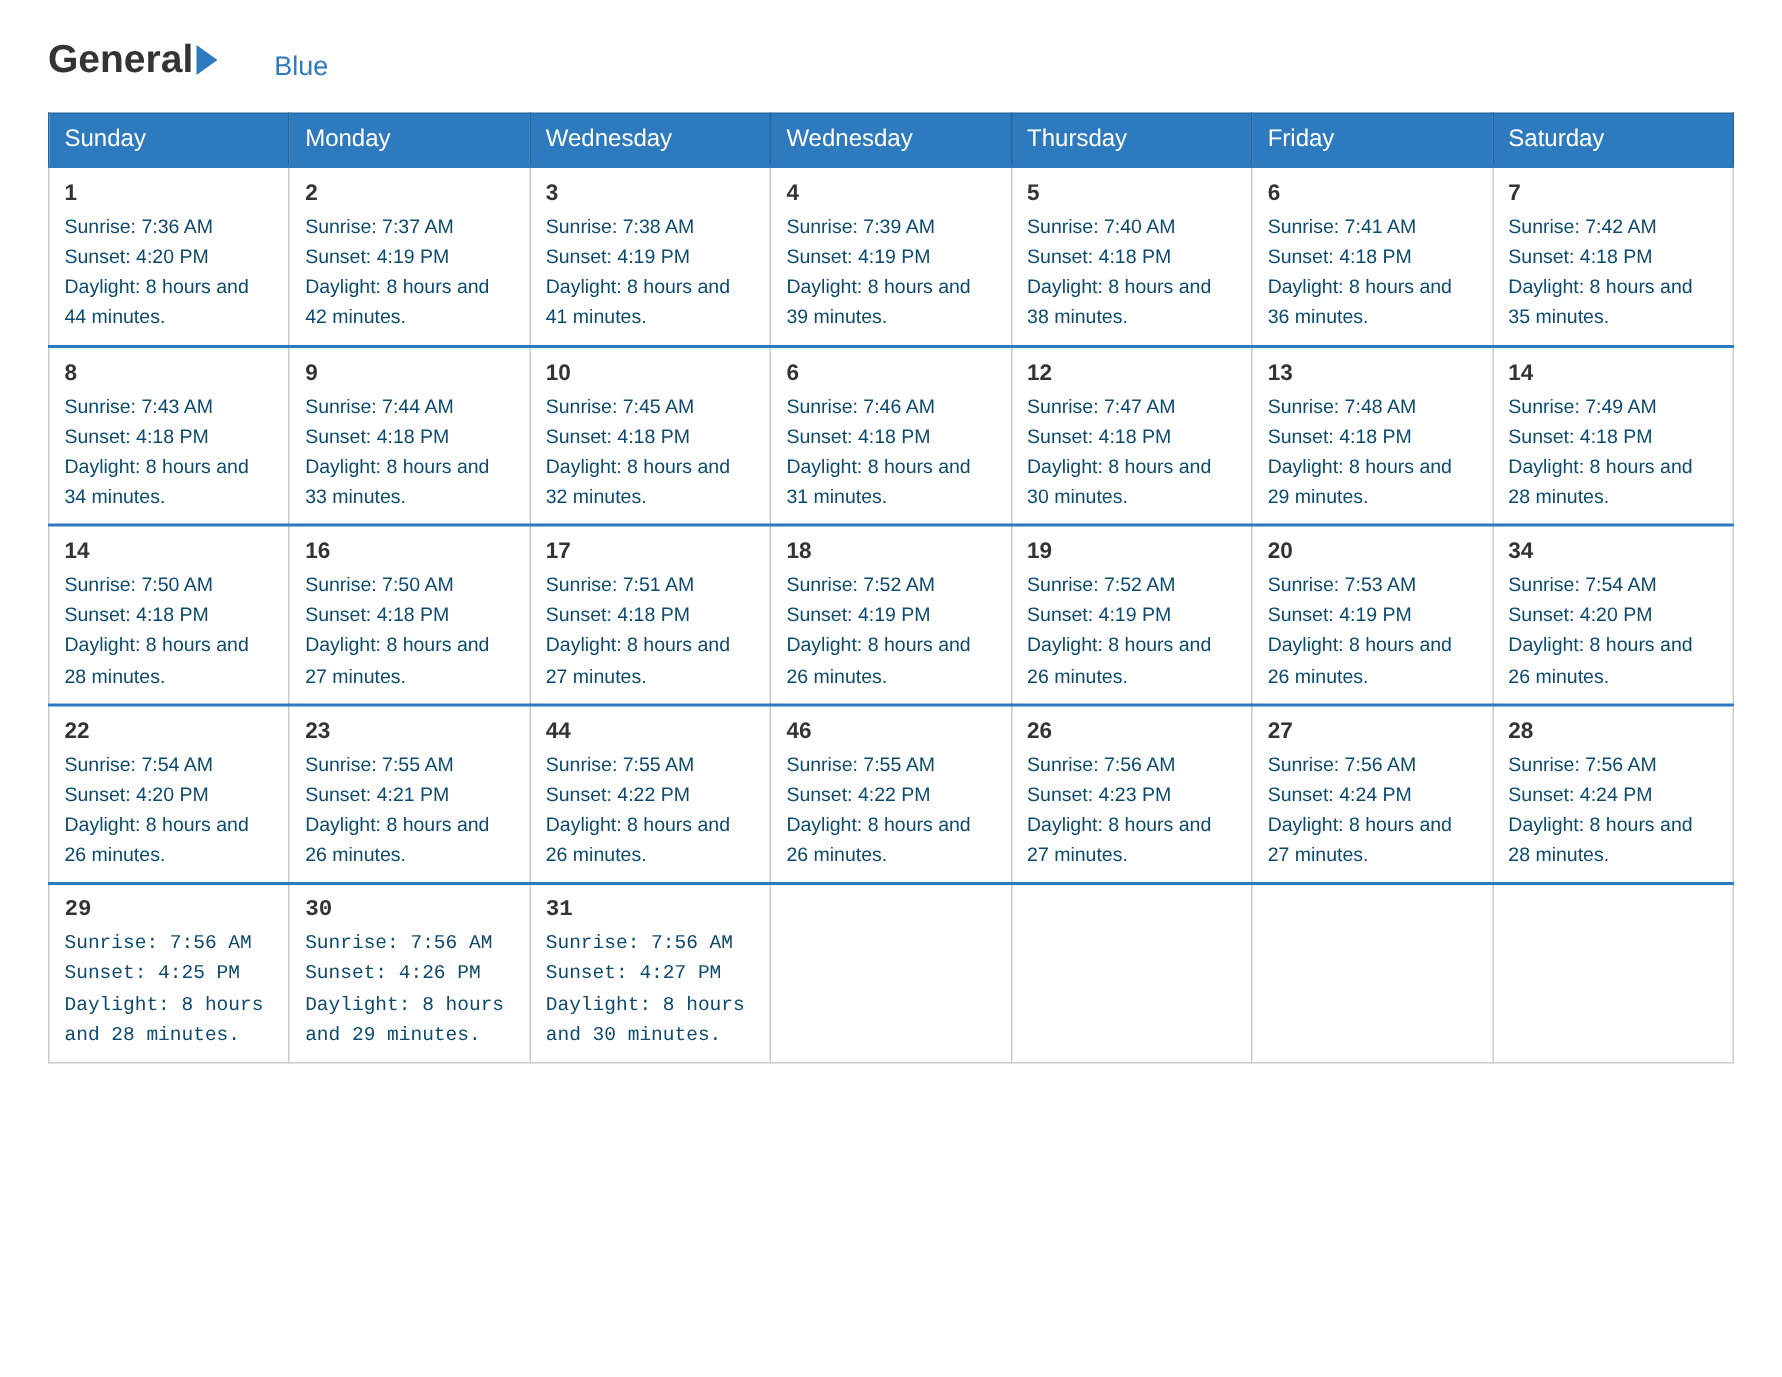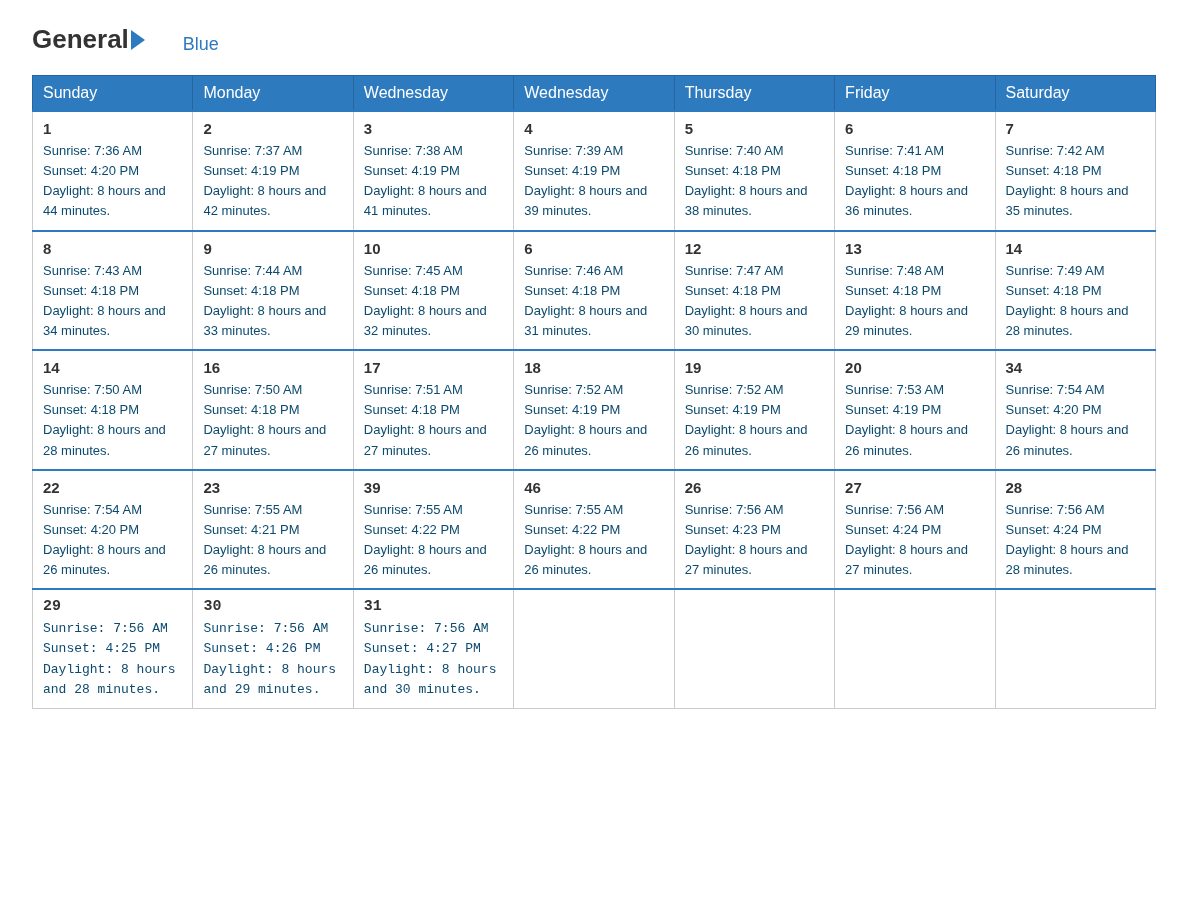--- a/index.html
+++ b/index.html
@@ -308,21 +308,21 @@
       </td>
         <td>
         <span class="day-num">23</span>
         <div class="day-info">
           Sunrise: 7:55 AM<br>
           Sunset: 4:21 PM<br>
           Daylight: 8 hours and 26 minutes.
         </div>
       </td>
         <td>
-        <span class="day-num">39</span>
+        <span class="day-num">44</span>
         <div class="day-info">
           Sunrise: 7:55 AM<br>
           Sunset: 4:22 PM<br>
           Daylight: 8 hours and 26 minutes.
         </div>
       </td>
         <td>
         <span class="day-num">46</span>
         <div class="day-info">
           Sunrise: 7:55 AM<br>

